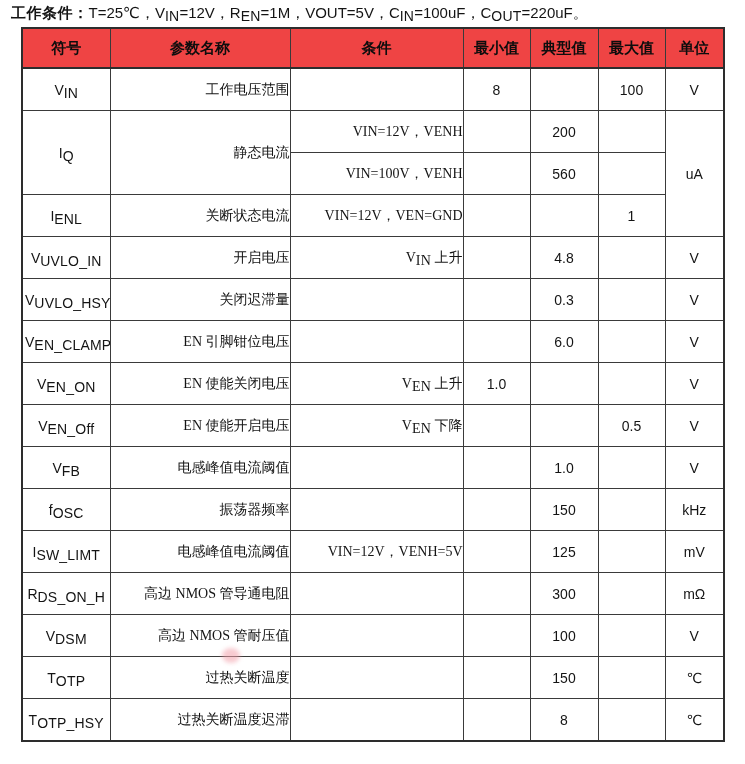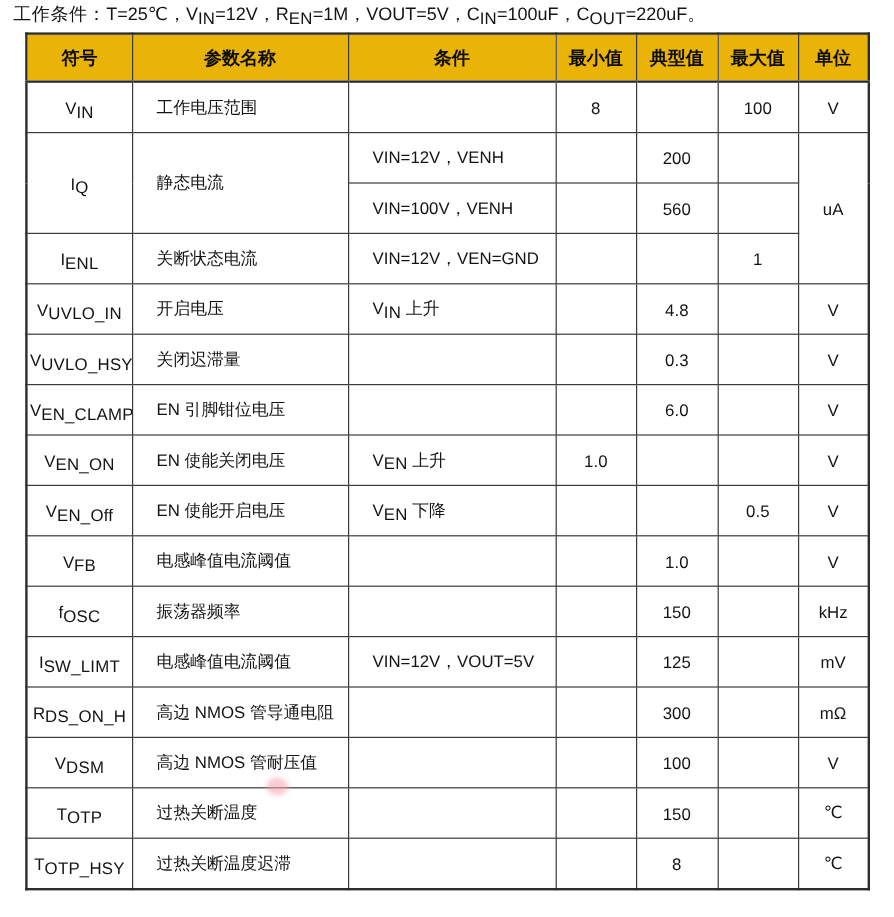--- a/index.html
+++ b/index.html
@@ -20,21 +20,21 @@
   }
   .note {
     position: absolute;
     left: 11px;
     top: 3px;
     font-size: 15px;
     line-height: 20px;
     white-space: nowrap;
     color: #141414;
   }
-  .note .lbl { font-weight: 400; letter-spacing: 0.5px; }
+  .note .lbl { font-weight: 700; letter-spacing: 0.5px; }
   sub {
     font-size: 14px;
     line-height: 0;
     vertical-align: baseline;
     position: relative;
     top: 3px;
     letter-spacing: 0.2px;
   }
   table.ds {
     position: absolute;
@@ -43,35 +43,35 @@
     width: 702px;
     border-collapse: collapse;
     table-layout: fixed;
     border: 2px solid #2d2d2d;
   }
   table.ds th, table.ds td {
     border: 1px solid #3a3a3a;
     overflow: hidden;
   }
   table.ds th {
-    background: #eab308;
+    background: #ef4444;
     font-weight: bold;
     font-size: 15px;
     height: 36px;
     text-align: center;
     border-bottom: 2px solid #2d2d2d;
     color: #0d0d0d;
   }
   table.ds td {
     height: 41px;
     font-size: 14px;
     background: #ffffff;
     color: #141414;
   }
-  td.left  { text-align: left; padding: 0 0 0 20px; font-size: 15px; }
+  td.left  { text-align: right; padding: 0 0 0 20px; font-size: 15px; font-family: Liberation Serif, serif; }
   td.center{ text-align: center; padding: 0 2px; }
   td[data-name="cell-symbol"] { font-size: 14px; }
   td[data-name="cell-cond"]   { font-size: 14px; }
   td[data-name="cell-unit"]   { font-size: 14px; }
   .watermark-dot {
     position: absolute;
     left: 222px;
     top: 648px;
     width: 18px;
     height: 15px;
@@ -203,21 +203,21 @@
           <td class="left" data-name="cell-param">振荡器频率</td>
           <td class="left" data-name="cell-cond"></td>
           <td class="center" data-name="cell-min"></td>
           <td class="center" data-name="cell-typ">150</td>
           <td class="center" data-name="cell-max"></td>
           <td class="center" data-name="cell-unit">kHz</td>
         </tr>
         <tr data-name="table-row">
           <td class="center" data-name="cell-symbol"><span>I</span><sub>SW_LIMT</sub></td>
           <td class="left" data-name="cell-param">电感峰值电流阈值</td>
-          <td class="left" data-name="cell-cond">VIN=12V，VOUT=5V</td>
+          <td class="left" data-name="cell-cond">VIN=12V，VENH=5V</td>
           <td class="center" data-name="cell-min"></td>
           <td class="center" data-name="cell-typ">125</td>
           <td class="center" data-name="cell-max"></td>
           <td class="center" data-name="cell-unit">mV</td>
         </tr>
         <tr data-name="table-row">
           <td class="center" data-name="cell-symbol"><span>R</span><sub>DS_ON_H</sub></td>
           <td class="left" data-name="cell-param">高边 NMOS 管导通电阻</td>
           <td class="left" data-name="cell-cond"></td>
           <td class="center" data-name="cell-min"></td>

